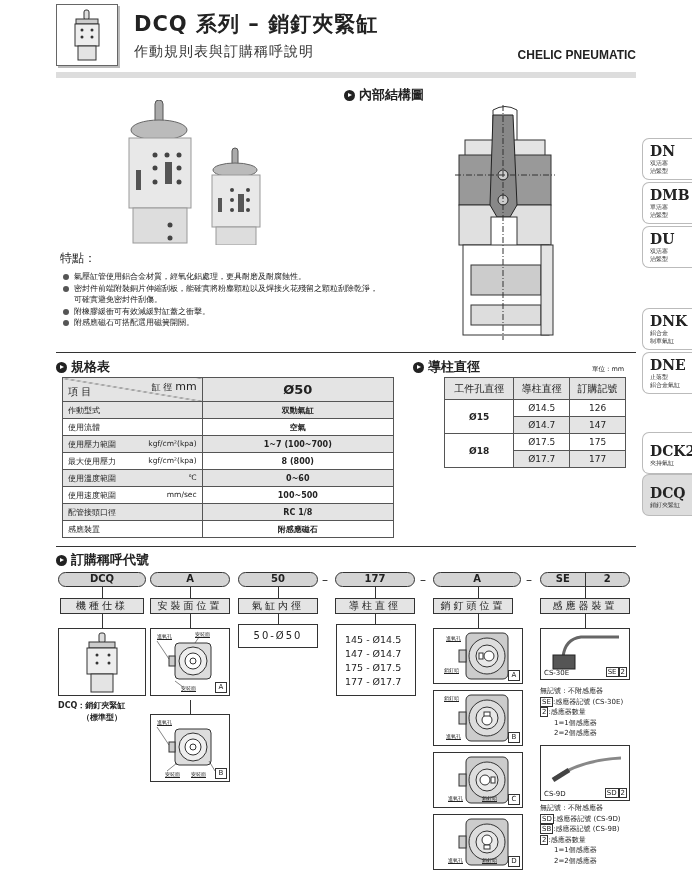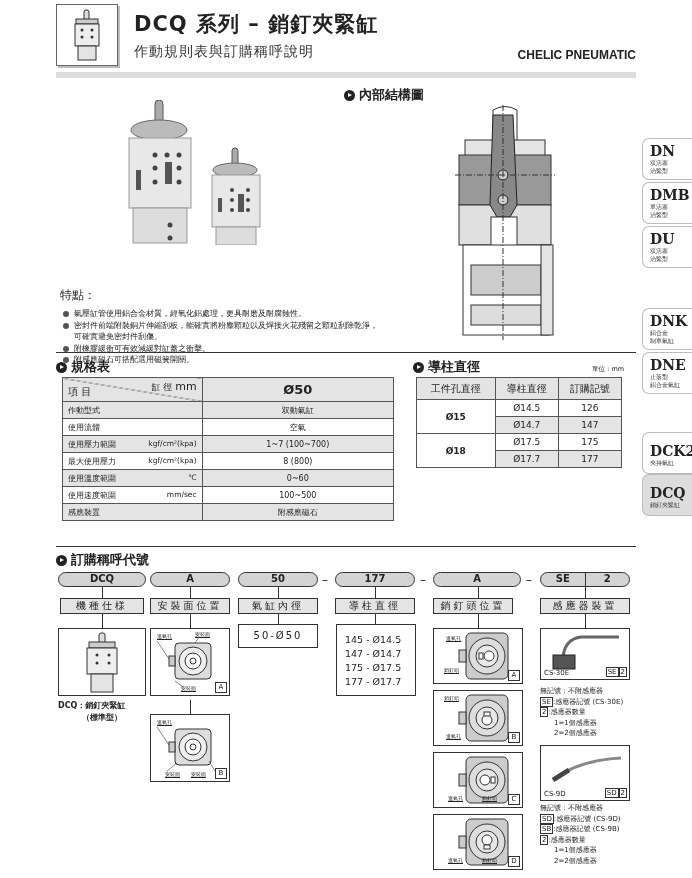--- a/index.html
+++ b/index.html
@@ -20,35 +20,35 @@
   .sec .dot { width: 11px; height: 11px; border-radius: 50%; background: #222; position: relative; display: inline-block; }
   .sec .dot::after { content: ""; position: absolute; left: 4px; top: 3px; border-left: 4px solid #fff; border-top: 2.5px solid transparent; border-bottom: 2.5px solid transparent; }
 
   
   .tab { left: 642px; width: 50px; border: 1px solid #bbb; border-right: none; border-radius: 7px 0 0 7px; background: #fff; padding: 4px 0 4px 7px; }
   .tab.active { background: #ddd; }
   .tab .code { font-family: "DejaVu Serif", serif; font-weight: bold; font-size: 14px; color: #222; }
   .tab .desc { font-size: 6px; color: #333; line-height: 8px; }
 
   
-  .features { left: 60px; top: 250px; width: 320px; margin-top: 37px; }
+  .features { left: 60px; top: 250px; width: 320px; }
   .features .lbl { font-size: 12px; margin-bottom: 4px; }
   .features li { list-style: none; font-size: 8px; line-height: 11.5px; padding-left: 14px; position: relative; color: #222; }
   .features li::before { content: ""; position: absolute; left: 3px; top: 3px; width: 6px; height: 6px; border-radius: 50%; background: #555; }
 
   
   table { border-collapse: collapse; }
   .spec { left: 62px; top: 377px; width: 332px; border: 1.5px solid #333; }
   .spec td { border: 1px solid #555; font-size: 8px; height: 17px; padding: 0 5px; }
   .spec tr:nth-child(even) td { background: #e4e4e4; }
   .spec .hdr td { height: 24px; background: #e4e4e4; }
-  .spec .val { text-align: center; width: 192px; }
+  .spec .val { text-align: center; width: 192px; font-weight: bold; }
   .spec .unit { float: right; font-size: 7.5px; }
 
-  .guide { left: 416px; top: 377px; width: 206px; border: 1.5px solid #333; }
+  .guide { left: 444px; top: 377px; width: 182px; border: 1.5px solid #333; }
   .guide td { border: 1px solid #555; font-size: 9px; height: 17px; text-align: center; }
   .guide th { border: 1px solid #555; font-size: 10px; height: 22px; background: #e4e4e4; font-weight: normal; }
   .guide .g { background: #e4e4e4; }
 
   
   .pill { height: 15px; border: 1.5px solid #333; border-radius: 8px; background: #d4d4d4; font-size: 10px; font-weight: bold; text-align: center; line-height: 12px; top: 572px; }
   .lblbox { height: 16px; border: 1px solid #333; background: #e4e4e4; font-size: 10px; text-align: center; line-height: 14px; top: 598px; letter-spacing: 3px; }
   .dash { top: 573px; font-size: 12px; }
   .vline { width: 1px; background: #333; }
   .ibox { border: 1px solid #333; background: #fff; }
@@ -208,20 +208,24 @@
       </tr>
   <tr>
         <td><span>使用溫度範圍</span><span class="unit">℃</span></td>
         <td class="val">0~60</td>
       </tr>
   <tr>
         <td><span>使用速度範圍</span><span class="unit">mm/sec</span></td>
         <td class="val">100~500</td>
       </tr>
   <tr>
+        <td><span>配管接頭口徑</span><span class="unit"></span></td>
+        <td class="val">RC 1/8</td>
+      </tr>
+  <tr>
         <td><span>感應裝置</span><span class="unit"></span></td>
         <td class="val">附感應磁石</td>
       </tr>
 </tbody>
   </table>
 
 <div class="abs sec" style="left:413px;top:358px">
   <span class="dot"></span>
   <span>導柱直徑</span>
 </div>

